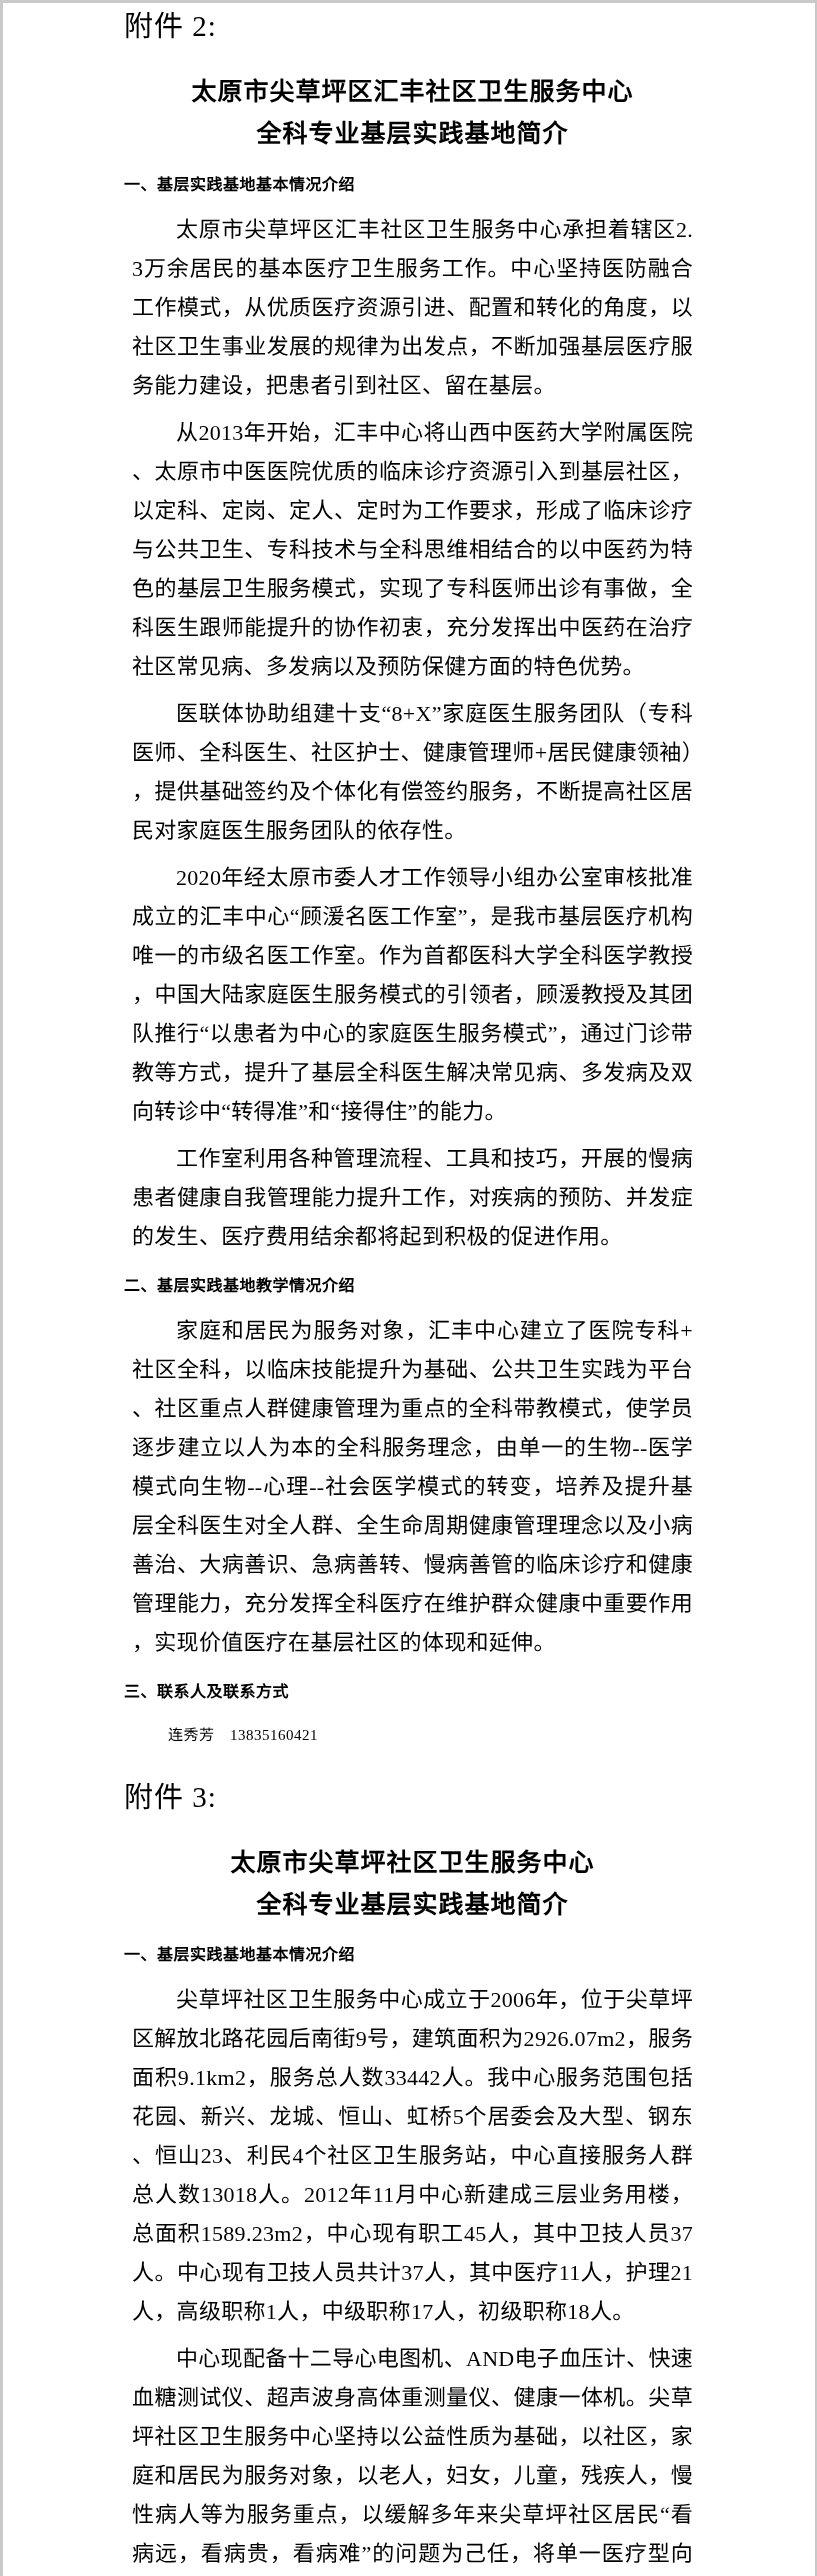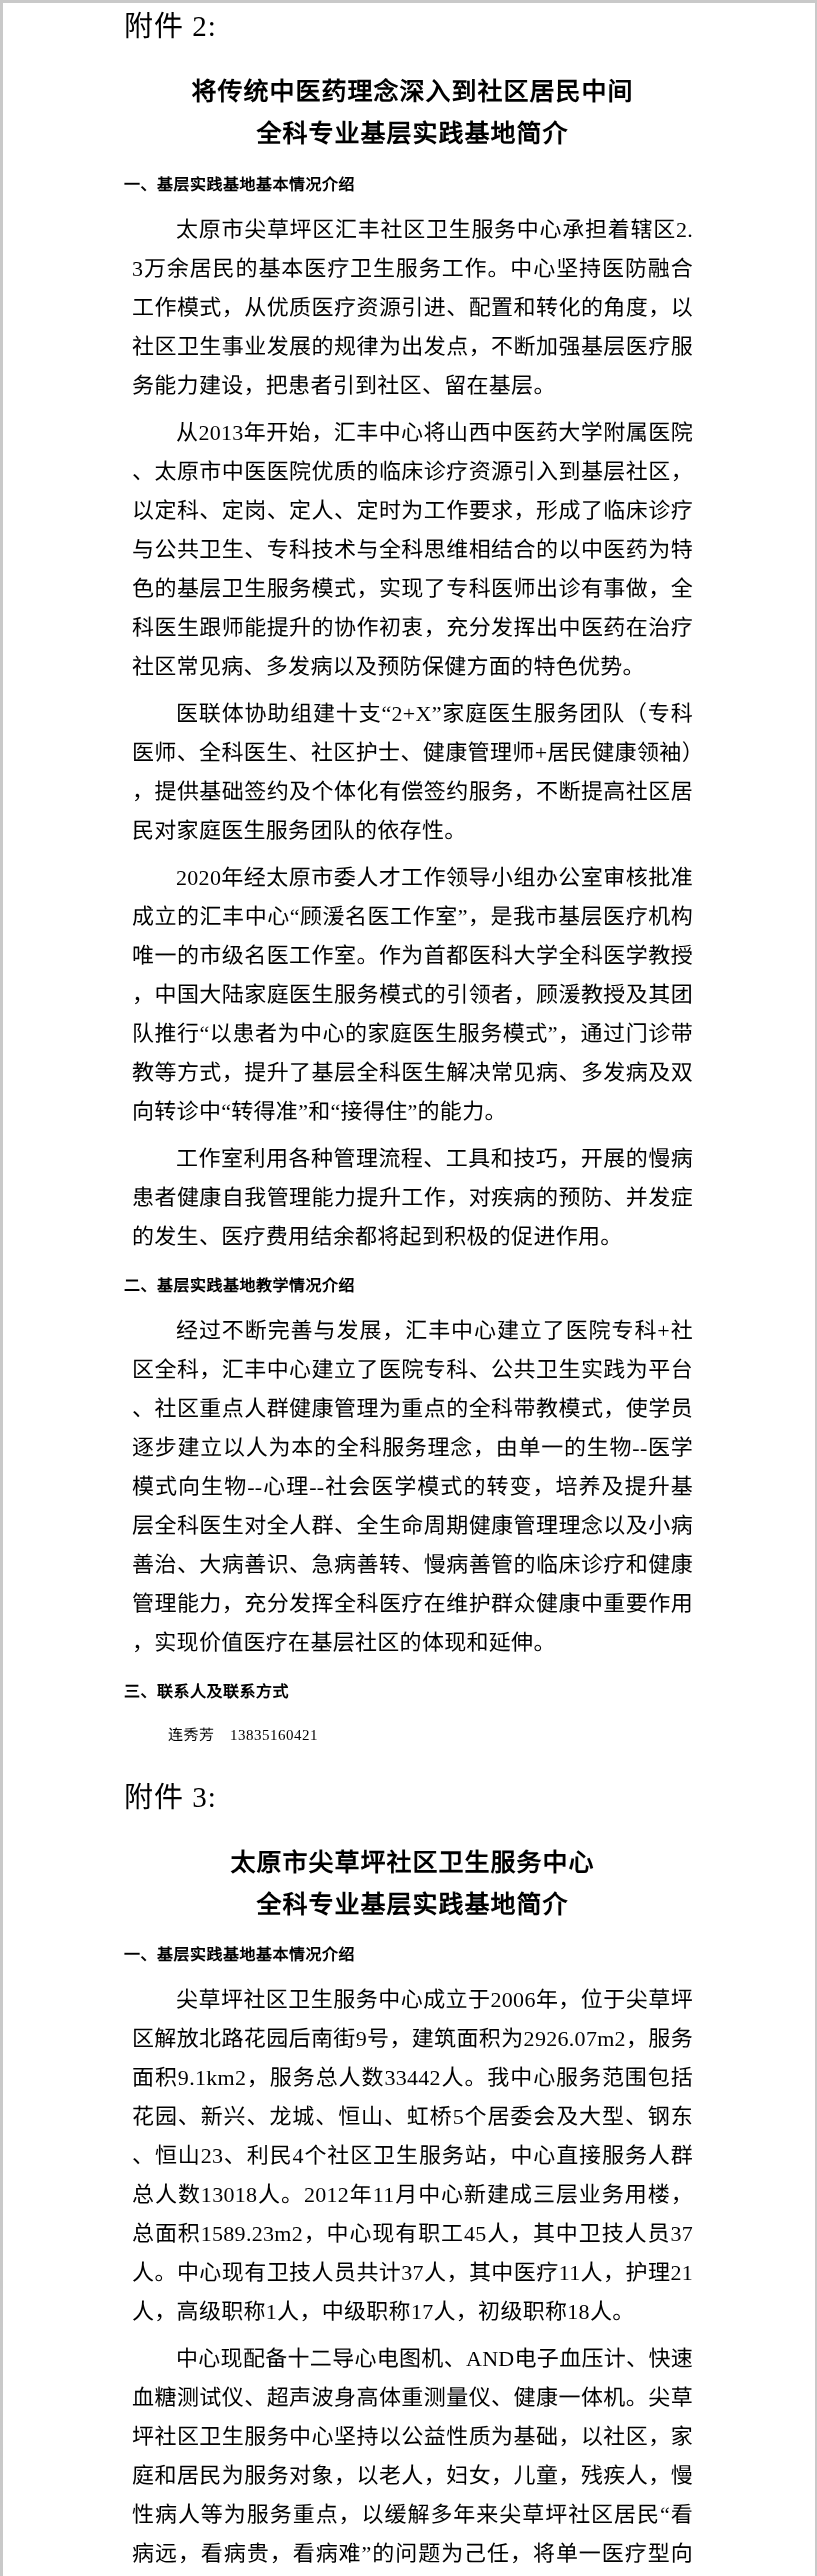--- a/index.html
+++ b/index.html
@@ -74,33 +74,33 @@
 </head>
 <body>
 
 <div class="page">
   <div class="content">
 
     <section>
       <div class="att-label">附件 2:</div>
 
       <div class="doc-title-block">
-        <h1 class="doc-title">将传统中医药理念深入到社区居民中间</h1>
+        <h1 class="doc-title">太原市尖草坪区汇丰社区卫生服务中心</h1>
         <h1 class="doc-title">全科专业基层实践基地简介</h1>
       </div>
 
       <h2 class="sec-heading">一、基层实践基地基本情况介绍</h2>
       <p class="body-para">太原市尖草坪区汇丰社区卫生服务中心承担着辖区2.3万余居民的基本医疗卫生服务工作。中心坚持医防融合工作模式，从优质医疗资源引进、配置和转化的角度，以社区卫生事业发展的规律为出发点，不断加强基层医疗服务能力建设，把患者引到社区、留在基层。</p>
       <p class="body-para">从2013年开始，汇丰中心将山西中医药大学附属医院、太原市中医医院优质的临床诊疗资源引入到基层社区，以定科、定岗、定人、定时为工作要求，形成了临床诊疗与公共卫生、专科技术与全科思维相结合的以中医药为特色的基层卫生服务模式，实现了专科医师出诊有事做，全科医生跟师能提升的协作初衷，充分发挥出中医药在治疗社区常见病、多发病以及预防保健方面的特色优势。</p>
-      <p class="body-para">医联体协助组建十支“2+X”家庭医生服务团队（专科医师、全科医生、社区护士、健康管理师+居民健康领袖），提供基础签约及个体化有偿签约服务，不断提高社区居民对家庭医生服务团队的依存性。</p>
+      <p class="body-para">医联体协助组建十支“8+X”家庭医生服务团队（专科医师、全科医生、社区护士、健康管理师+居民健康领袖），提供基础签约及个体化有偿签约服务，不断提高社区居民对家庭医生服务团队的依存性。</p>
       <p class="body-para">2020年经太原市委人才工作领导小组办公室审核批准成立的汇丰中心“顾湲名医工作室”，是我市基层医疗机构唯一的市级名医工作室。作为首都医科大学全科医学教授，中国大陆家庭医生服务模式的引领者，顾湲教授及其团队推行“以患者为中心的家庭医生服务模式”，通过门诊带教等方式，提升了基层全科医生解决常见病、多发病及双向转诊中“转得准”和“接得住”的能力。</p>
       <p class="body-para">工作室利用各种管理流程、工具和技巧，开展的慢病患者健康自我管理能力提升工作，对疾病的预防、并发症的发生、医疗费用结余都将起到积极的促进作用。</p>
 
       <h2 class="sec-heading">二、基层实践基地教学情况介绍</h2>
-      <p class="body-para">经过不断完善与发展，汇丰中心建立了医院专科+社区全科，汇丰中心建立了医院专科、公共卫生实践为平台、社区重点人群健康管理为重点的全科带教模式，使学员逐步建立以人为本的全科服务理念，由单一的生物--医学模式向生物--心理--社会医学模式的转变，培养及提升基层全科医生对全人群、全生命周期健康管理理念以及小病善治、大病善识、急病善转、慢病善管的临床诊疗和健康管理能力，充分发挥全科医疗在维护群众健康中重要作用，实现价值医疗在基层社区的体现和延伸。</p>
+      <p class="body-para">家庭和居民为服务对象，汇丰中心建立了医院专科+社区全科，以临床技能提升为基础、公共卫生实践为平台、社区重点人群健康管理为重点的全科带教模式，使学员逐步建立以人为本的全科服务理念，由单一的生物--医学模式向生物--心理--社会医学模式的转变，培养及提升基层全科医生对全人群、全生命周期健康管理理念以及小病善治、大病善识、急病善转、慢病善管的临床诊疗和健康管理能力，充分发挥全科医疗在维护群众健康中重要作用，实现价值医疗在基层社区的体现和延伸。</p>
 
       <h2 class="sec-heading">三、联系人及联系方式</h2>
       <p class="contact-line">连秀芳　13835160421</p>
     </section>
 
     <section>
       <div class="att-label second">附件 3:</div>
 
       <div class="doc-title-block">
         <h1 class="doc-title">太原市尖草坪社区卫生服务中心</h1>

